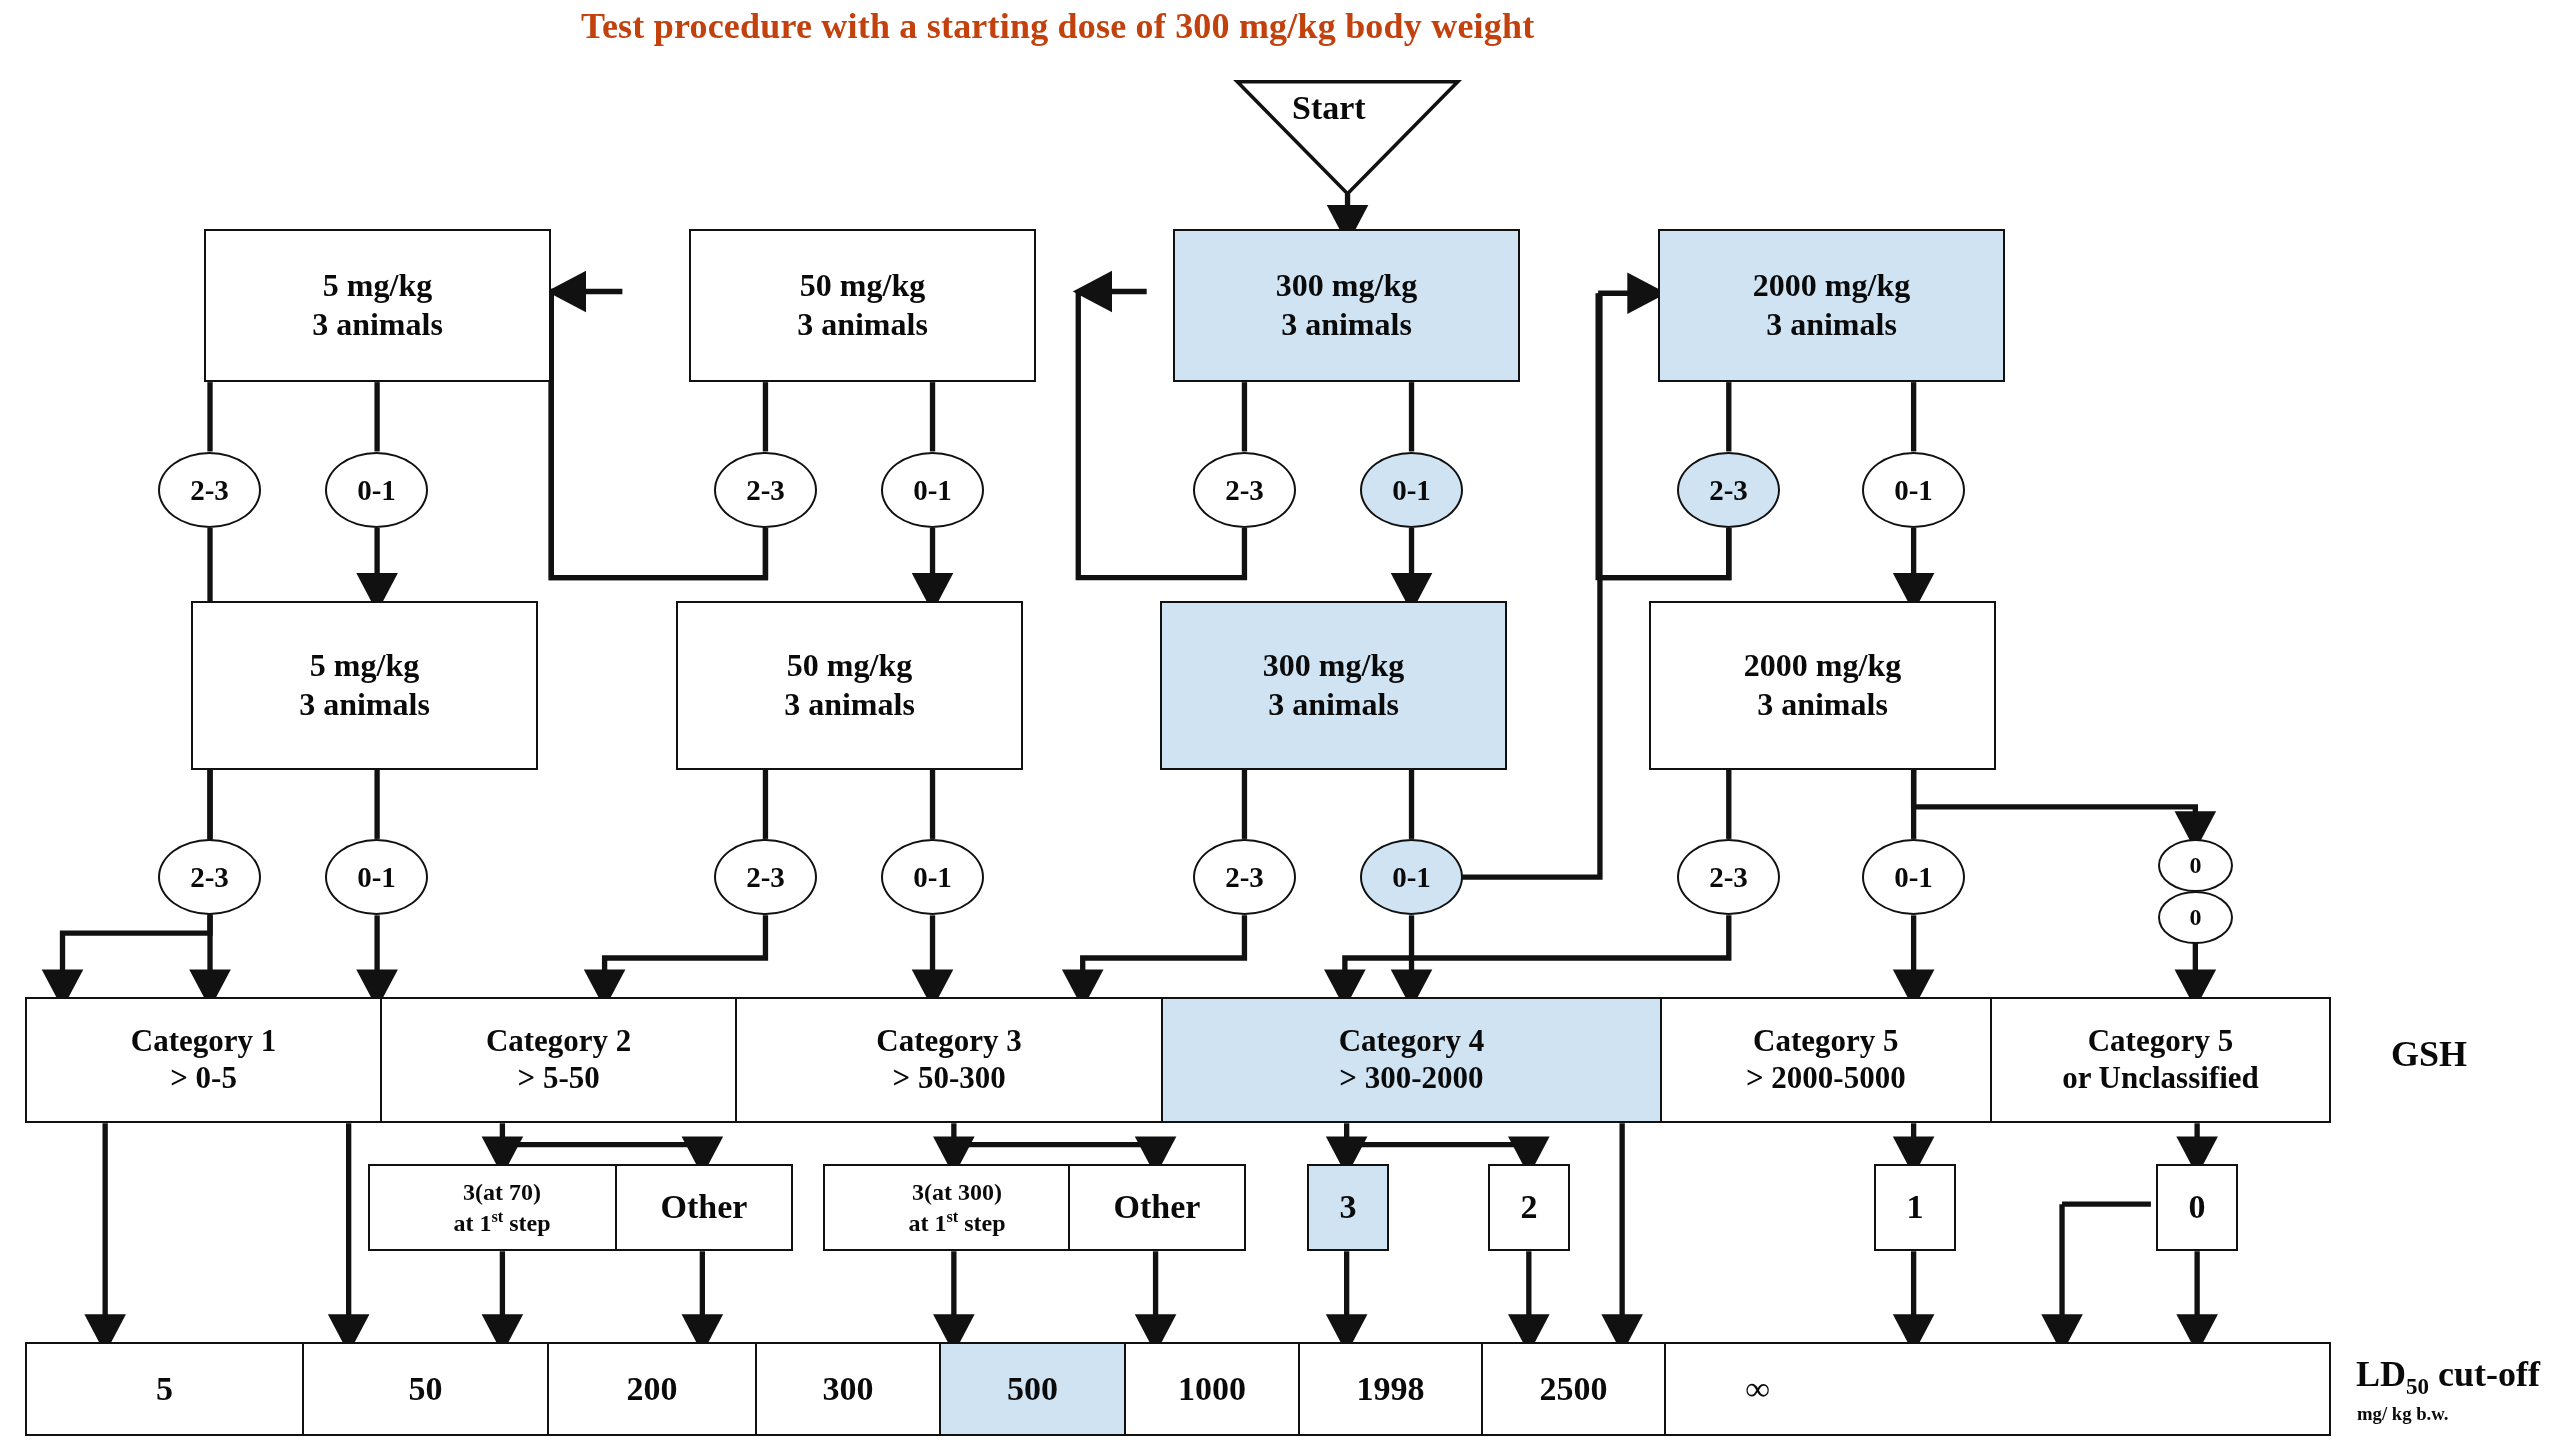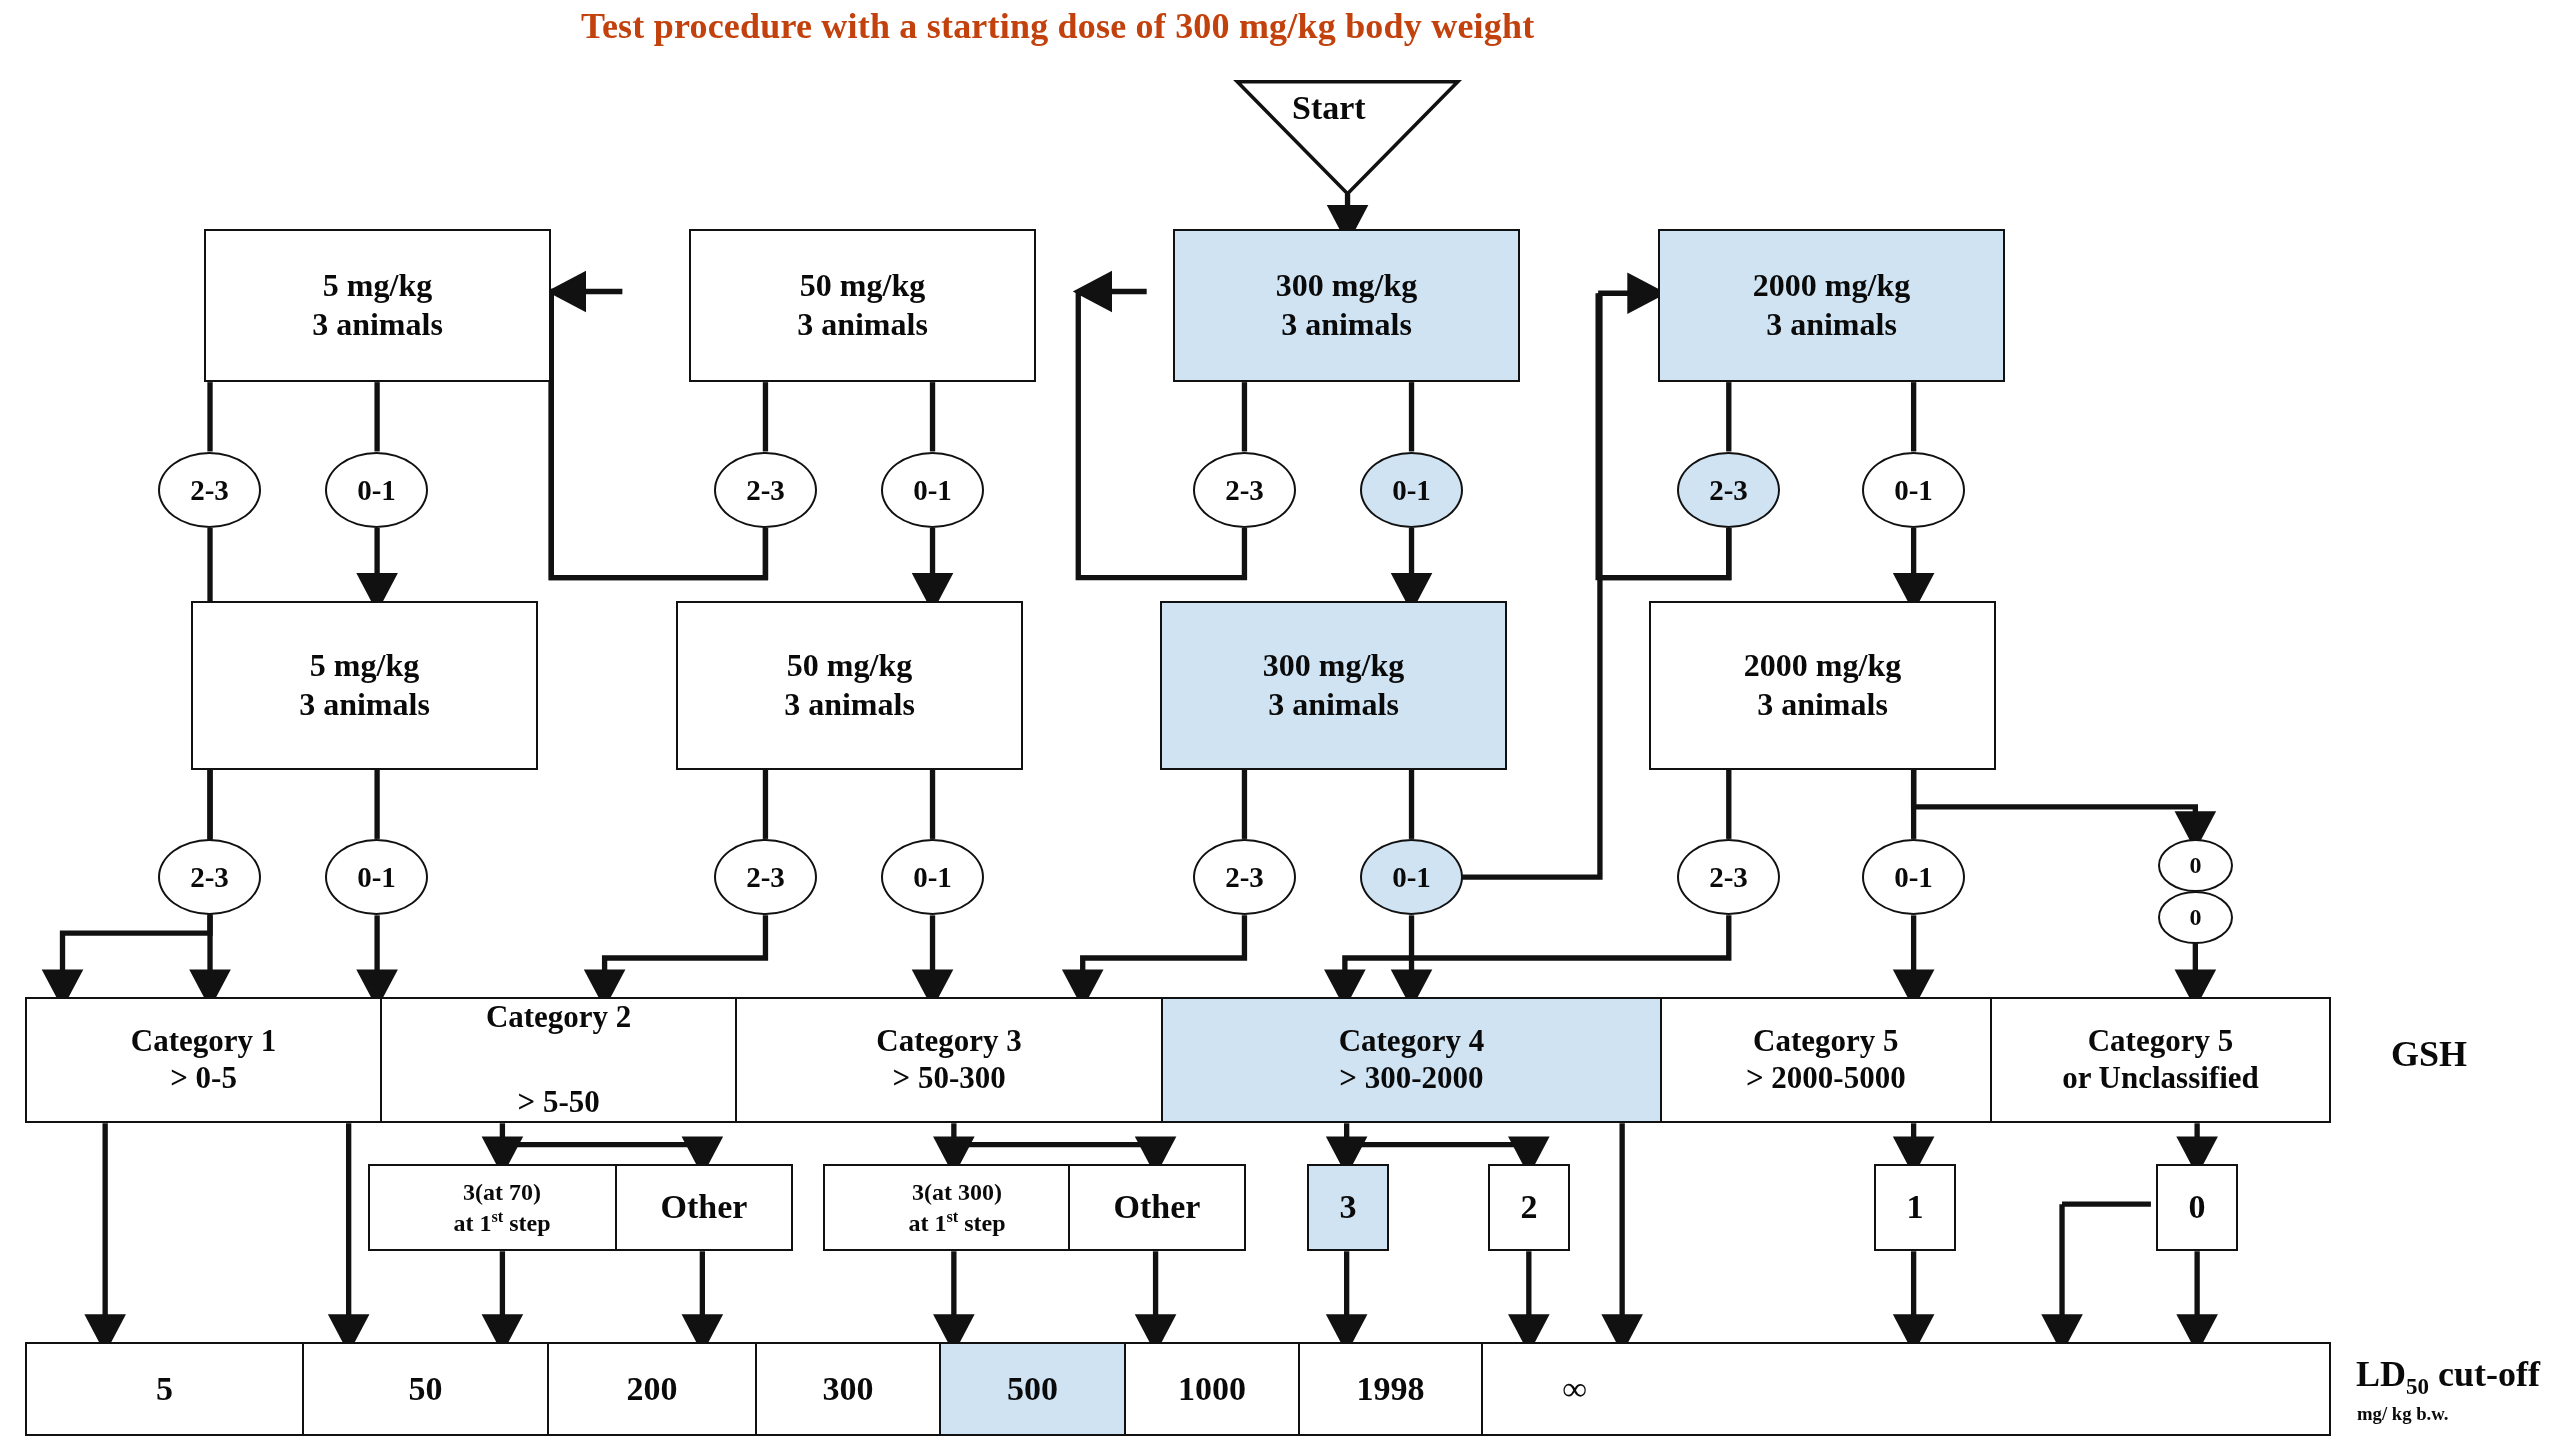--- a/index.html
+++ b/index.html
@@ -263,21 +263,21 @@
     </div>
   <div class="oval tiny" style="left:2158px;top:891px;width:75px;height:53px;">
     <span>0</span>
     </div>
 
   <div class="catbar" style="left:25px;top:997px;width:2306px;height:126px;">
     <div class="catcell" style="width:356px;">
       <span>Category 1</span>
       <span>&gt; 0-5</span>
     </div>
-    <div class="catcell" style="width:356px;justify-content:space-between;">
+    <div class="catcell" style="width:356px;">
       <span>Category 2</span>
       <span>&gt; 5-50</span>
     </div>
     <div class="catcell" style="width:427px;">
       <span>Category 3</span>
       <span>&gt; 50-300</span>
     </div>
     <div class="catcell blue" style="width:500px;">
       <span>Category 4</span>
       <span>&gt; 300-2000</span>
@@ -337,20 +337,23 @@
     <div class="ldcell blue" style="width:185px;">
       <span>500</span>
       </div>
     <div class="ldcell" style="width:174px;">
       <span>1000</span>
       </div>
     <div class="ldcell" style="width:183px;">
       <span>1998</span>
       </div>
     <div class="ldcell" style="width:183px;">
+      <span>2500</span>
+      </div>
+    <div class="ldcell" style="width:183px;">
       <span>∞</span>
       </div>
   </div>
 
   <div class="sidelabel ld50" style="left:2356px;top:1353px;">
     <span>LD</span><span class="sub">50</span><span> cut-off</span>
   </div>
   <div class="ldunit" style="left:2357px;top:1403px;">mg/ kg b.w.</div>
 
 </div>

